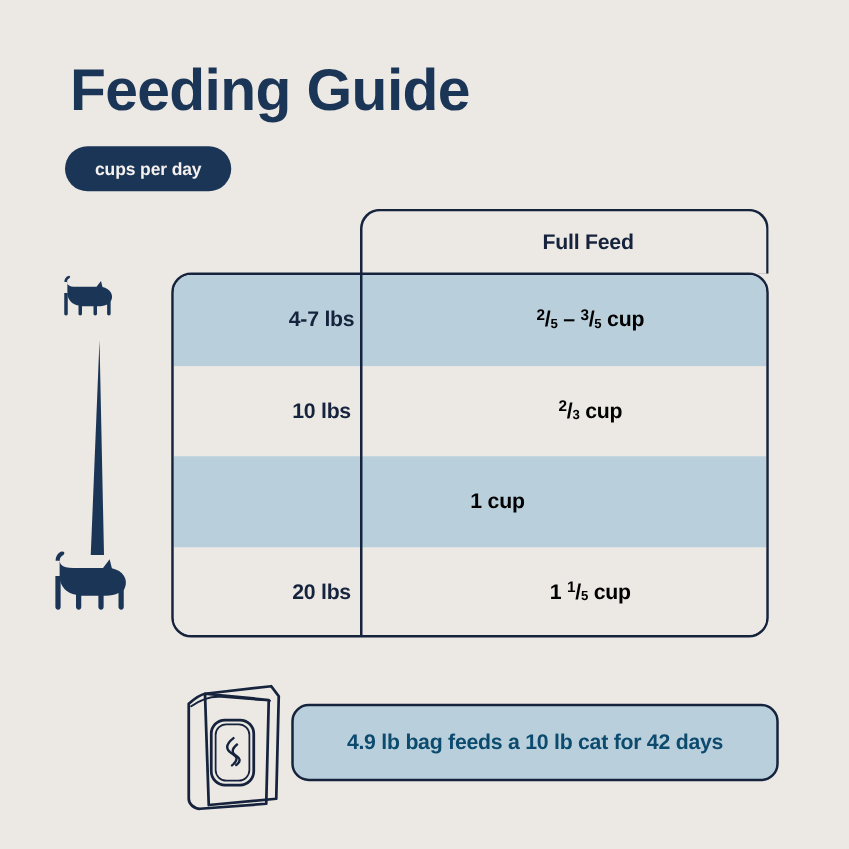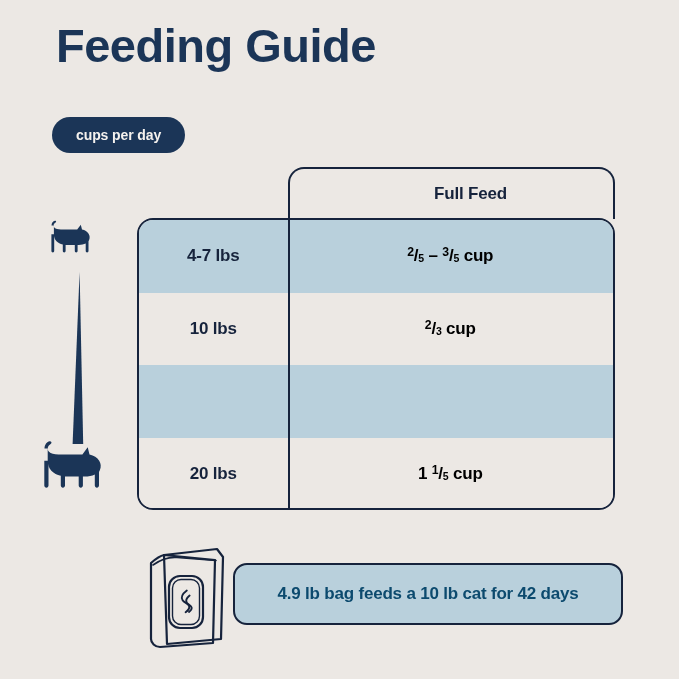--- a/index.html
+++ b/index.html
@@ -20,21 +20,21 @@
     position: absolute;
     inset: 0;
     width: 679px;
     height: 679px;
   }
 
   
   .title {
     position: absolute;
     left: 56px;
-    top: 22px;
+    top: 48px;
     font-size: 47px;
     font-weight: 700;
     letter-spacing: -0.5px;
     color: #1b3557;
     line-height: 1;
   }
 
   .badge {
     position: absolute;
     left: 52px;
@@ -119,20 +119,21 @@
     border: 2.5px solid #16233c;
     border-radius: 16px;
     overflow: hidden;
     background: #ece8e4;
   }
 
   .row {
     display: flex;
     height: 72.5px;
     align-items: stretch;
+    padding-left: 44px;
   }
   .row.shaded { background: #b9d0dc; }
   .row.plain  { background: #ece8e4; }
 
   .cell-weight {
     width: 148.5px;
     display: flex;
     align-items: center;
     justify-content: center;
     font-size: 17px;
@@ -252,20 +253,23 @@
       </div>
 
       <div class="row plain">
         <div class="cell-weight">10 lbs</div>
         <div class="cell-feed">
           <span class="frac"><sup class="num">2</sup>/<sub class="den">3</sub><span> cup</span></span>
         </div>
       </div>
 
       <div class="row shaded">
+        <div class="cell-feed">
+          <span class="frac"><span>1</span><span> cup</span></span>
+        </div>
       </div>
 
       <div class="row plain">
         <div class="cell-weight">20 lbs</div>
         <div class="cell-feed">
           <span class="frac"><span>1 </span><sup class="num">1</sup>/<sub class="den">5</sub><span> cup</span></span>
         </div>
       </div>
 
       <div class="v-divider"></div>

